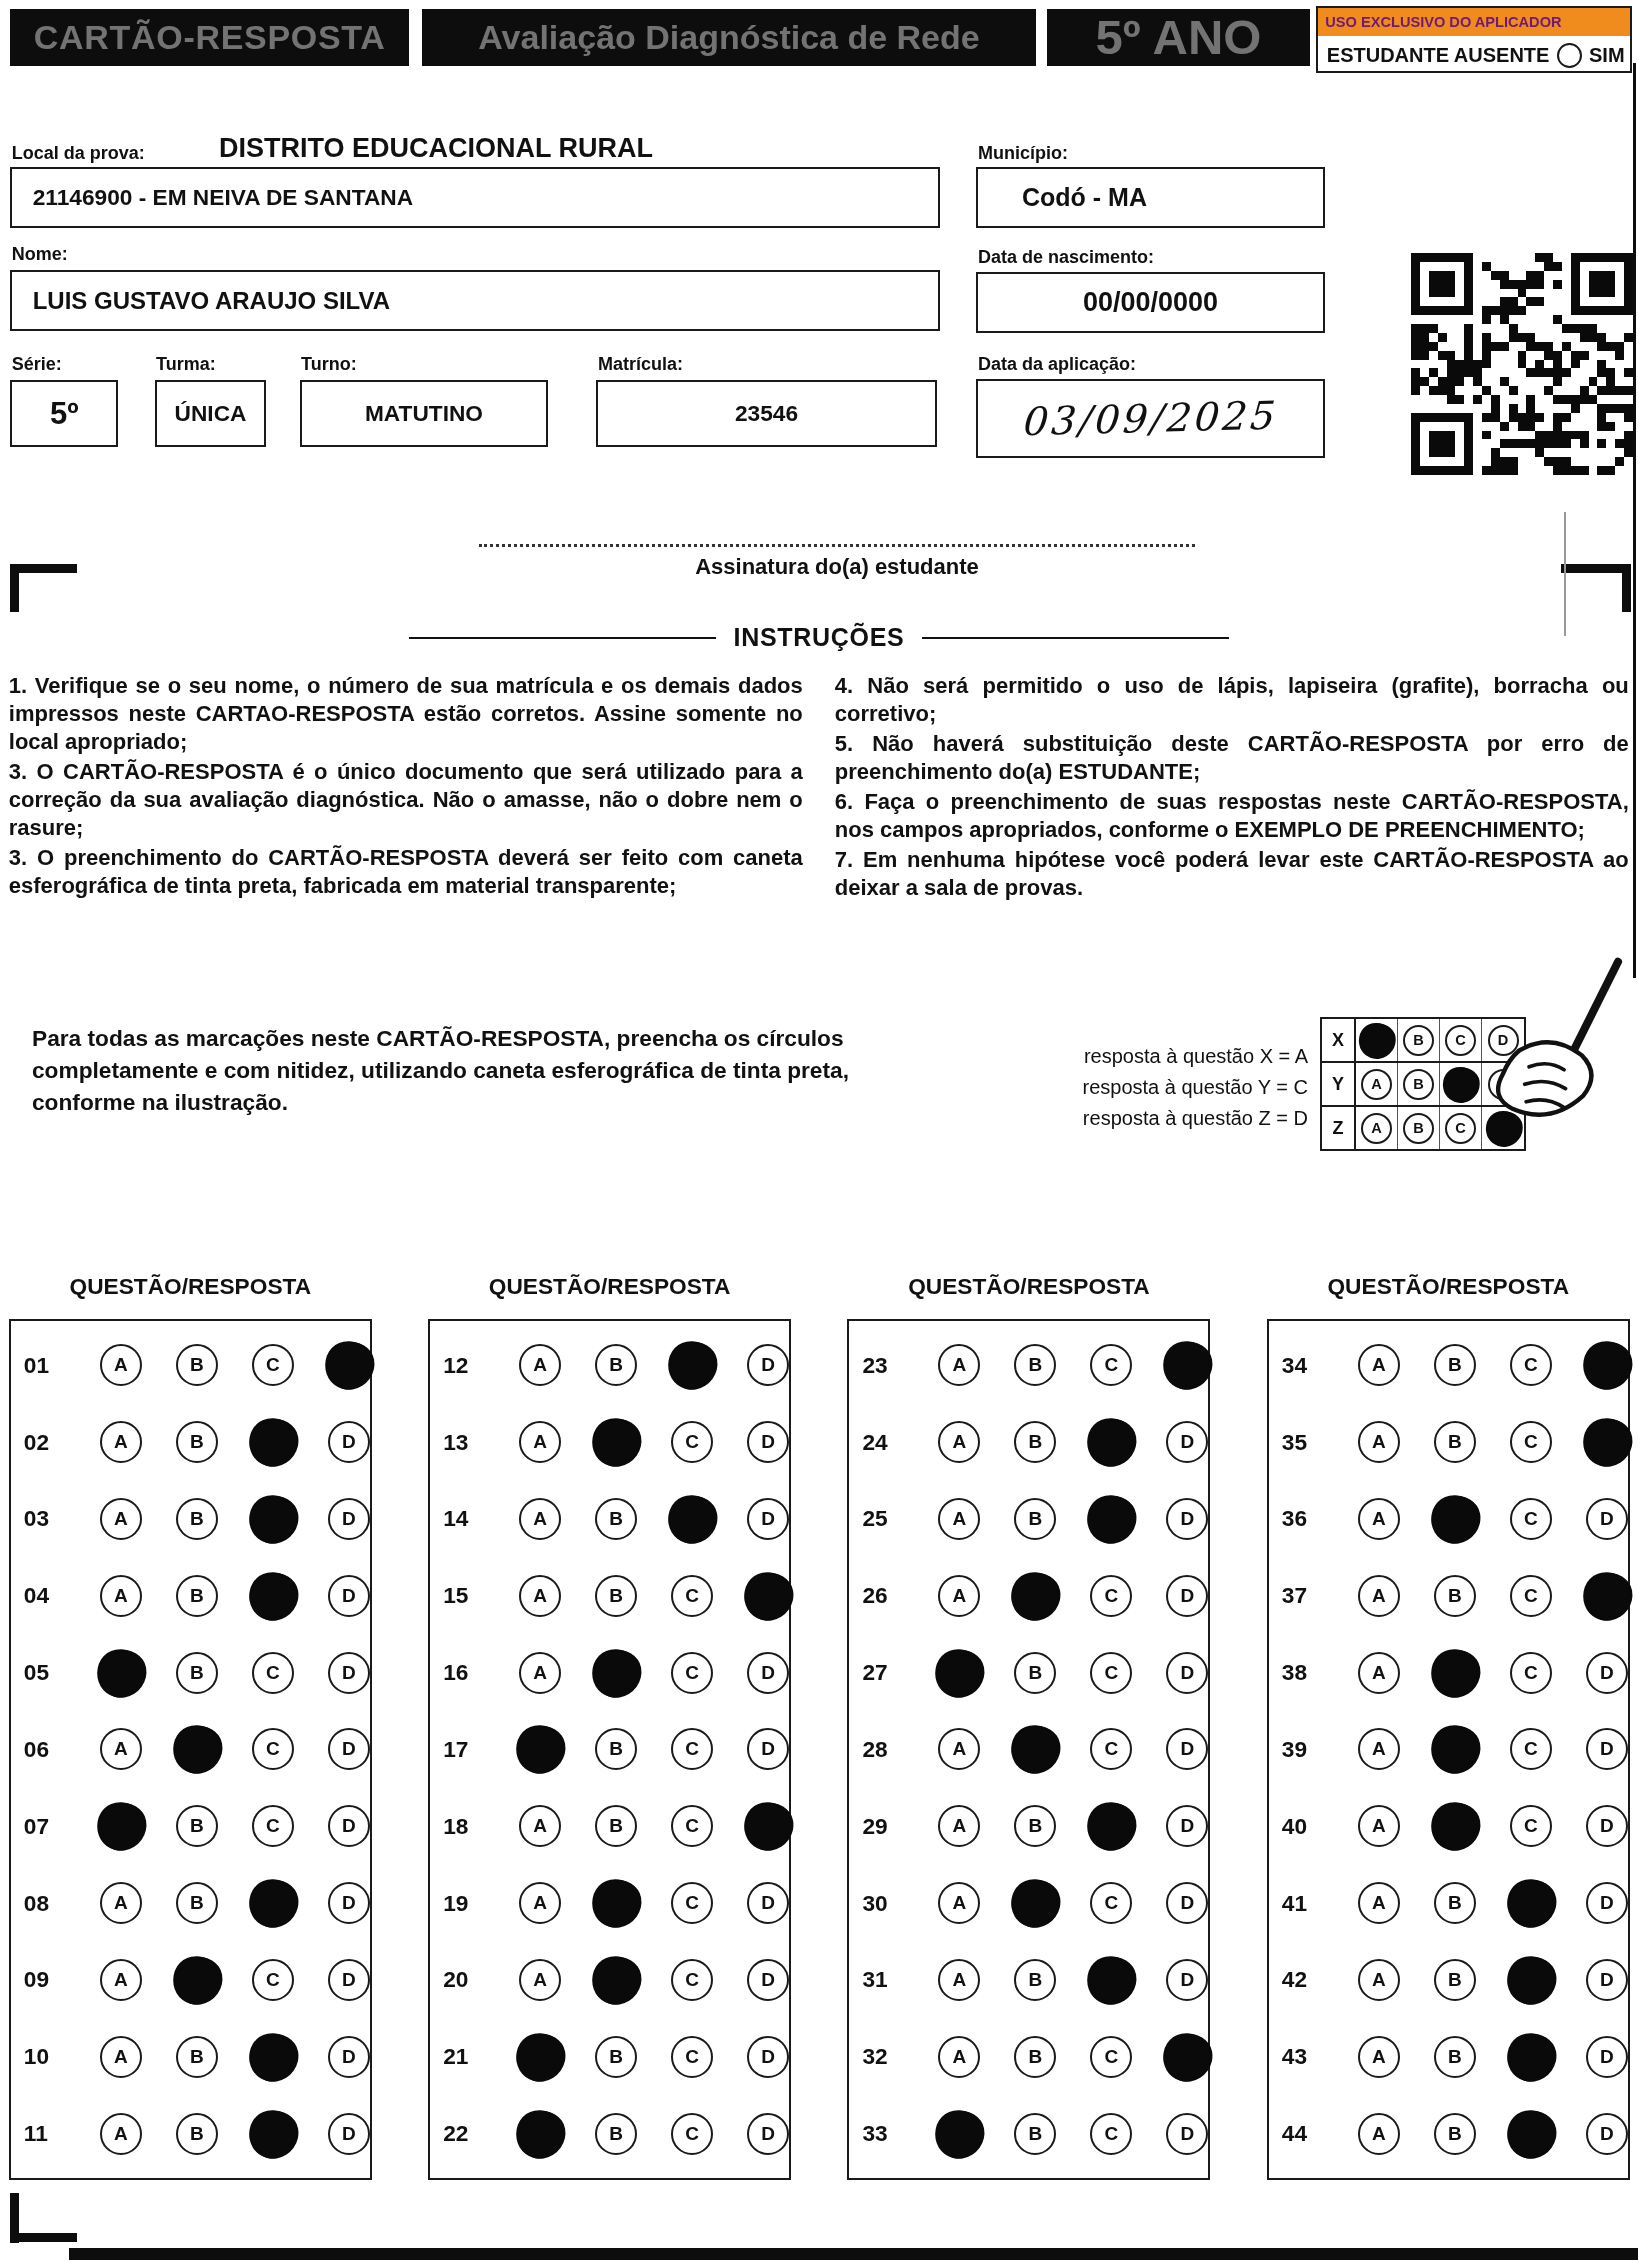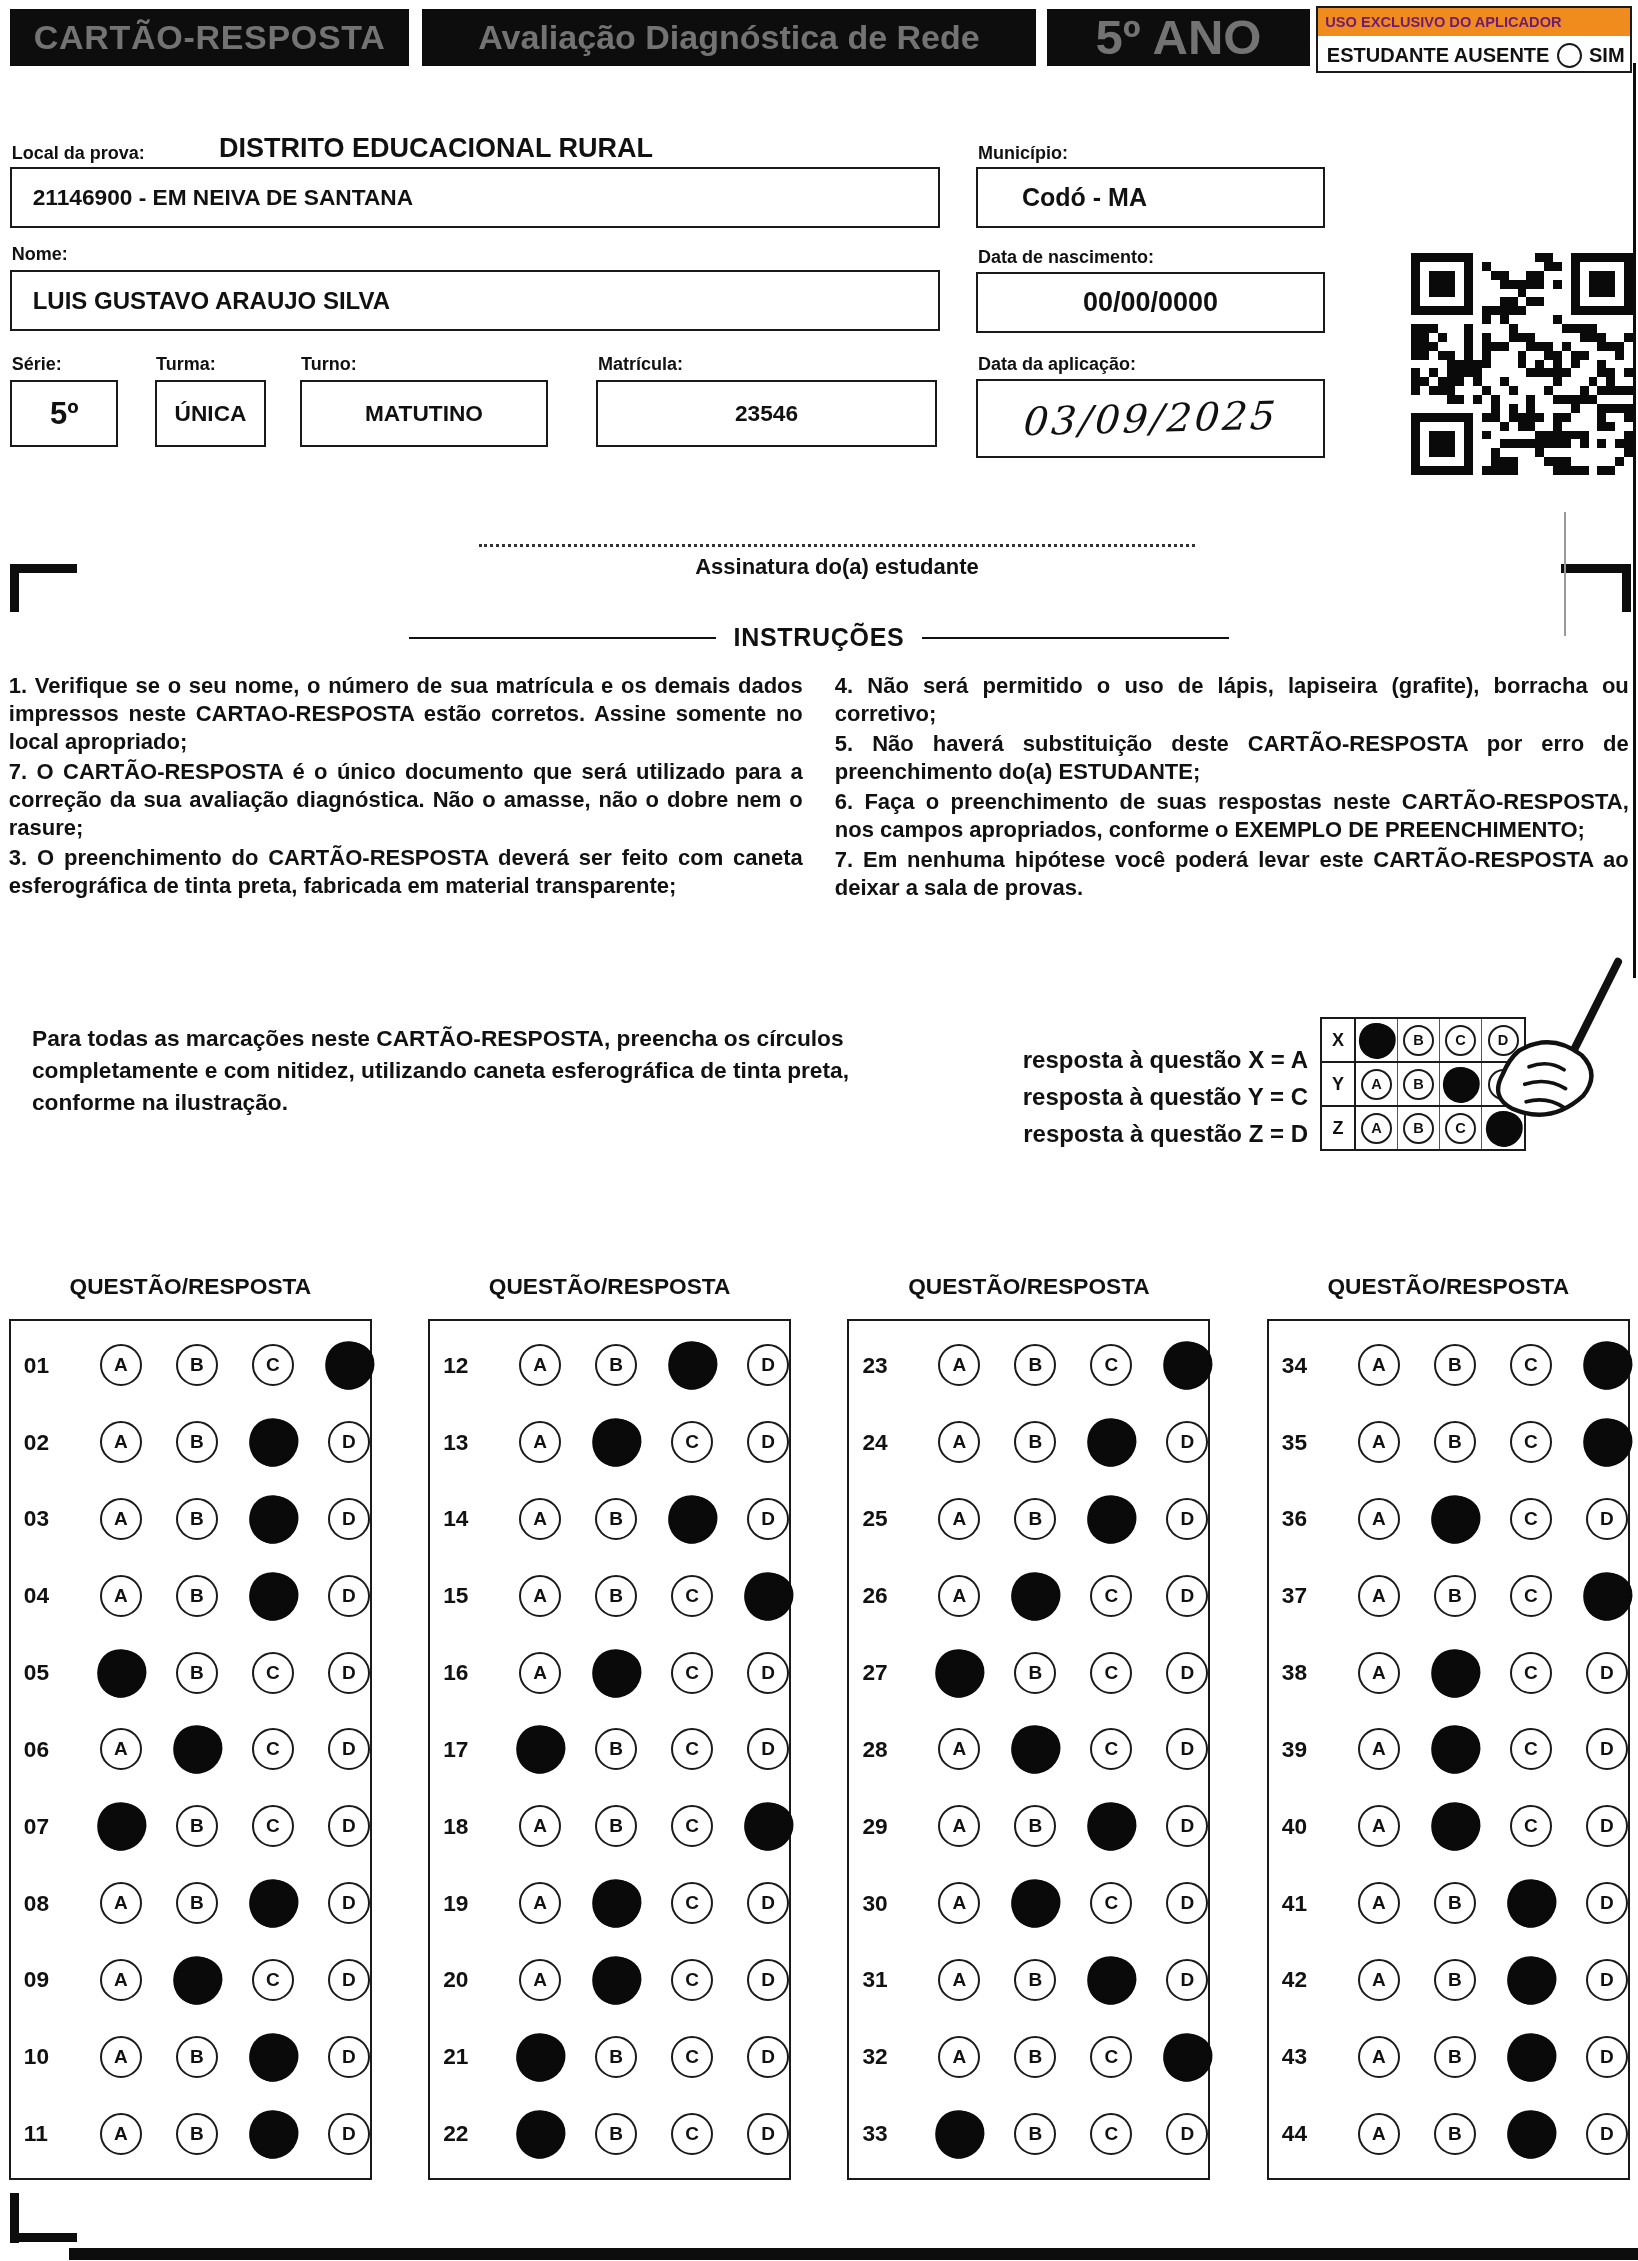--- a/index.html
+++ b/index.html
@@ -437,34 +437,34 @@
 
   <div class="abs" style="left:409px; top:623px; width:820px; display:flex; align-items:center; gap:17.5px;">
     <div style="flex:1; border-top:2.9px solid #111;"></div>
     <div style="font-weight:bold; font-size:25px; letter-spacing:0.7px;">INSTRUÇÕES</div>
     <div style="flex:1; border-top:2.9px solid #111;"></div>
   </div>
 
   <div class="abs" style="left:8.8px; top:672px; width:1621px; display:flex; gap:32px;">
     <div class="instr" style="width:794px;">
         <p>1. Verifique se o seu nome, o número de sua matrícula e os demais dados impressos neste CARTAO-RESPOSTA estão corretos. Assine somente no local apropriado;</p>
-        <p>7. O CARTÃO-RESPOSTA é o único documento que será utilizado para a correção da sua avaliação diagnóstica. Não o amasse, não o dobre nem o rasure;</p>
+        <p>3. O CARTÃO-RESPOSTA é o único documento que será utilizado para a correção da sua avaliação diagnóstica. Não o amasse, não o dobre nem o rasure;</p>
         <p>3. O preenchimento do CARTÃO-RESPOSTA deverá ser feito com caneta esferográfica de tinta preta, fabricada em material transparente;</p>
       </div>
     <div class="instr" style="width:794px;">
         <p>4. Não será permitido o uso de lápis, lapiseira (grafite), borracha ou corretivo;</p>
         <p>5. Não haverá substituição deste CARTÃO-RESPOSTA por erro de preenchimento do(a) ESTUDANTE;</p>
         <p>6. Faça o preenchimento de suas respostas neste CARTÃO-RESPOSTA, nos campos apropriados, conforme o EXEMPLO DE PREENCHIMENTO;</p>
         <p>7. Em nenhuma hipótese você poderá levar este CARTÃO-RESPOSTA ao deixar a sala de provas.</p>
       </div>
   </div>
 
   <div class="abs" style="left:32px; top:1023px; width:840px; font-size:22.7px; font-weight:600; line-height:1.4;">Para todas as marcações neste CARTÃO-RESPOSTA, preencha os círculos completamente e com nitidez, utilizando caneta esferográfica de tinta preta, conforme na ilustração.</div>
 
-  <div class="abs" style="left:994px; top:1041px; width:314px; text-align:right; font-size:24px; font-weight:700; line-height:1.55;">
+  <div class="abs" style="left:994px; top:1041px; width:314px; text-align:right; font-size:20px; font-weight:400; line-height:1.55;">
       <div>resposta à questão X = A</div>
       <div>resposta à questão Y = C</div>
       <div>resposta à questão Z = D</div>
     </div>
 
   <div class="abs" id="ex-grid" style="left:1320px; top:1017px;">
       <div class="ex-row">
         <div class="ex-label">X</div>
         <div class="ex-cell">
           <div class="bubble filled">A</div>

